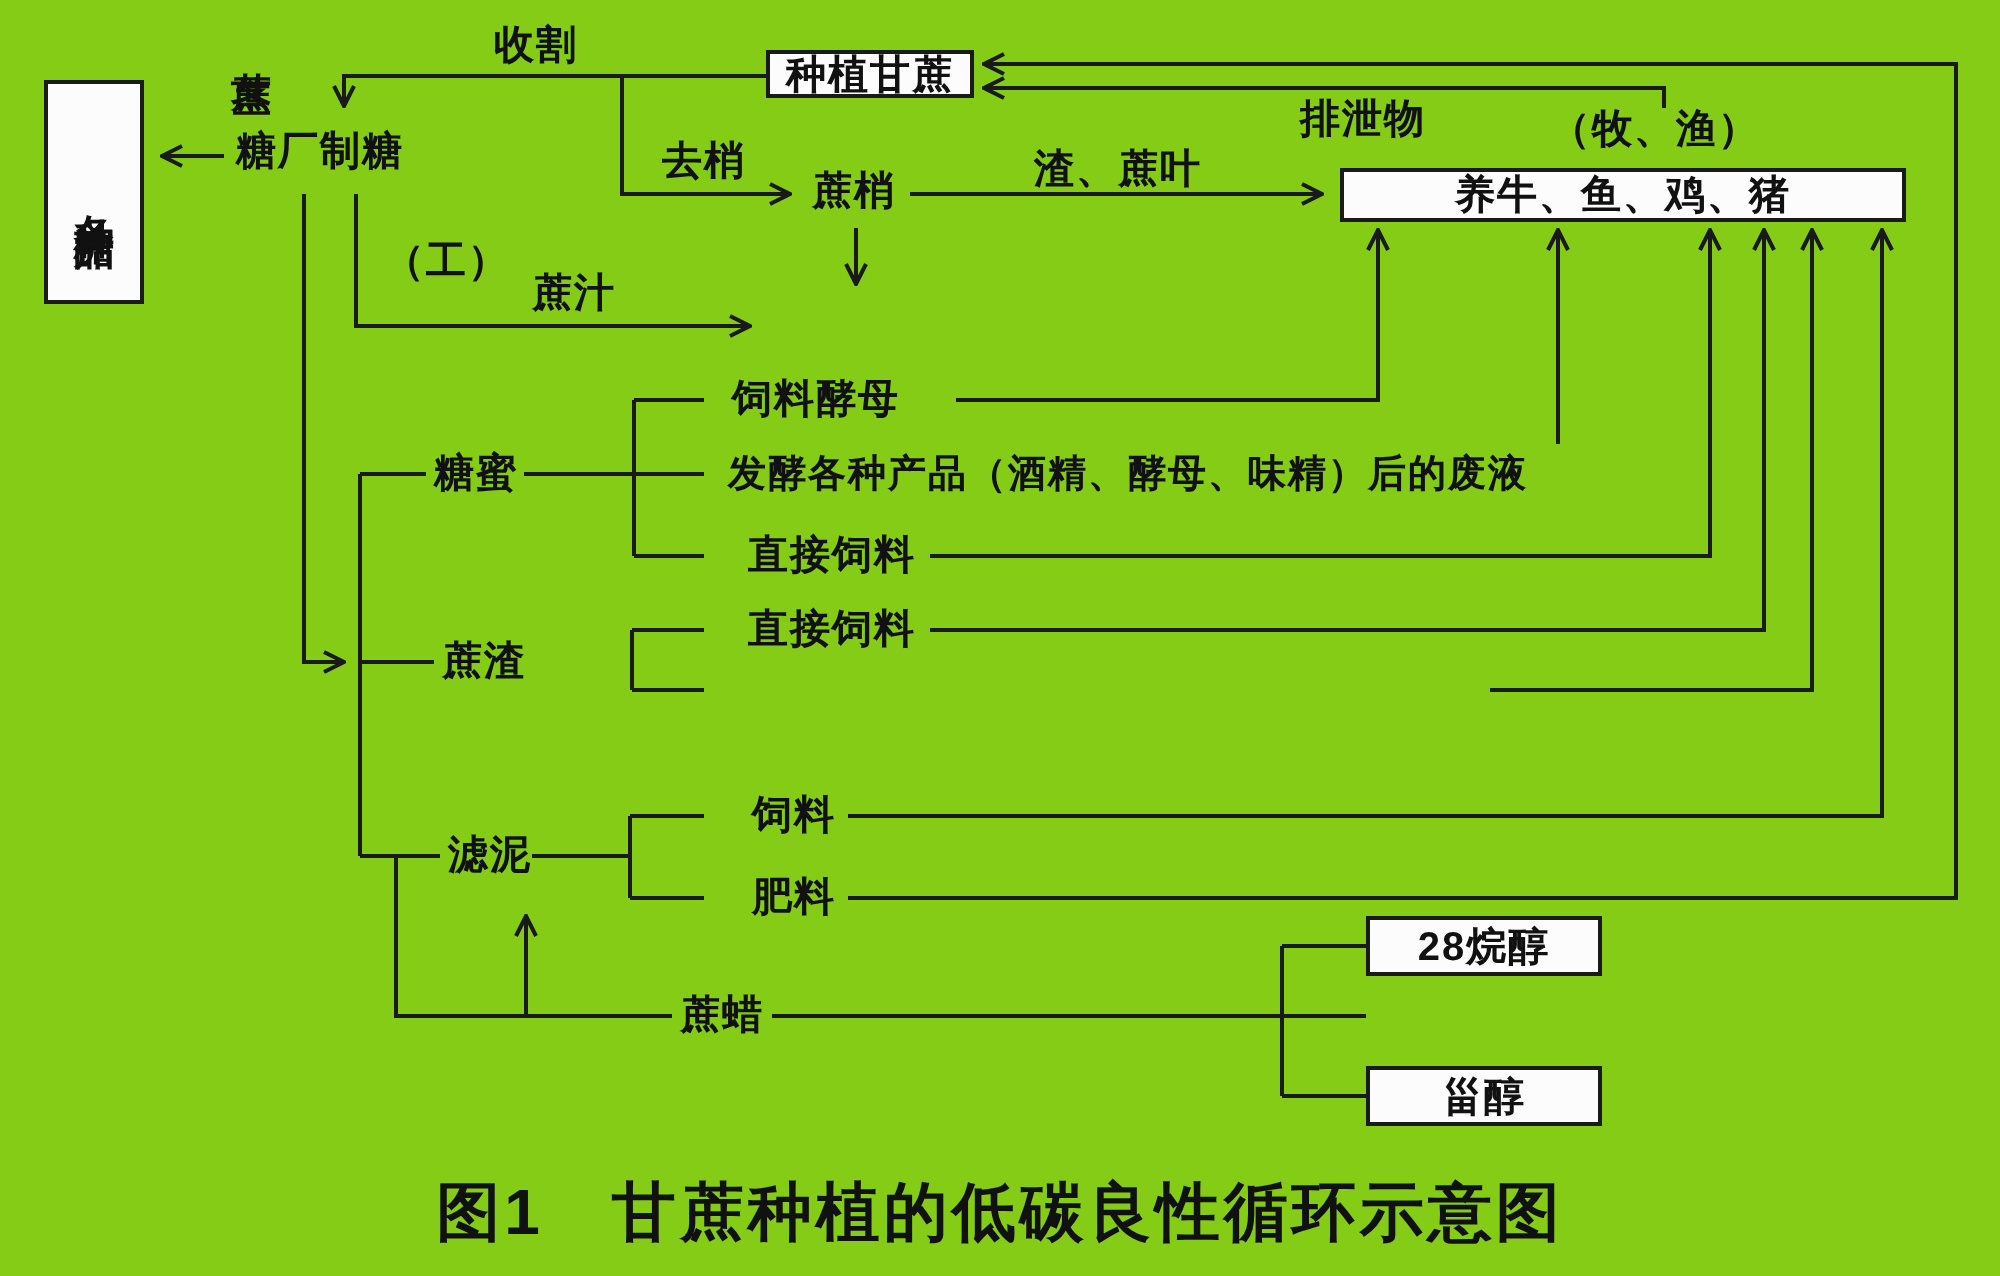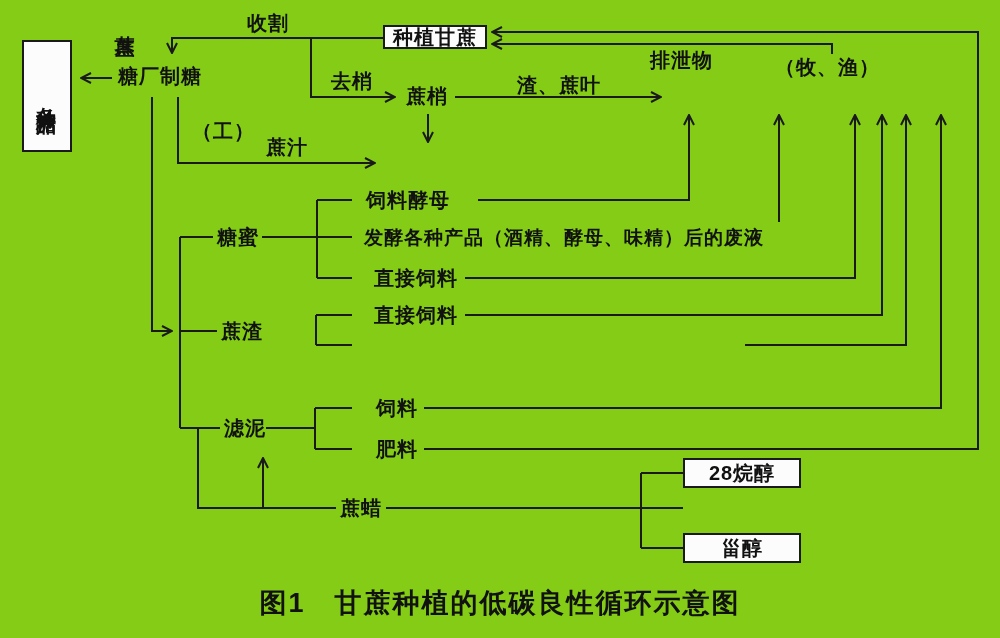--- a/index.html
+++ b/index.html
@@ -54,21 +54,21 @@
   .vert{
     writing-mode:vertical-rl;
     text-orientation:upright;
     letter-spacing:2px;
   }
   .caption{
     position:absolute;
     left:0; right:0;
     top:585px;
     text-align:center;
-    font-size:27px;
+    font-size:32px;
     font-weight:bold;
     letter-spacing:2px;
     color:#111;
   }
 </style>
 </head>
 <body>
 
 <div class="stage">
 
@@ -135,31 +135,32 @@
       <path d="M386 508 H641"></path>
       <path d="M641 473 V548"></path>
       <path d="M641 473 H683"></path>
       <path d="M641 508 H683"></path>
       <path d="M641 548 H683"></path>
     </g>
   </svg>
 
   <div class="box vert" style="left:22px; top:40px; width:50px; height:112px;">各种糖产品</div>
   <div class="box" style="left:383px; top:25px; width:104px; height:24px;">种植甘蔗</div>
+  <div class="box" style="left:670px; top:84px; width:283px; height:27px;">养牛、鱼、鸡、猪</div>
   <div class="box" style="left:683px; top:458px; width:118px; height:30px;">28烷醇</div>
   <div class="box" style="left:683px; top:533px; width:118px; height:30px;">甾醇</div>
 
   <div class="lbl vert" style="left:114px; top:20px; height:54px;">蔗茎</div>
   <div class="lbl" style="left:247px; top:12px;">收割</div>
   <div class="lbl" style="left:118px; top:65px;">糖厂制糖</div>
   <div class="lbl" style="left:331px; top:70px;">去梢</div>
   <div class="lbl" style="left:406px; top:85px;">蔗梢</div>
   <div class="lbl" style="left:517px; top:74px;">渣、蔗叶</div>
   <div class="lbl" style="left:650px; top:49px;">排泄物</div>
-  <div class="lbl" style="left:775px; top:56px;">（牧、渔）</div>
+  <div class="lbl" style="left:775px; top:56px;font-family:Liberation Mono, monospace;">（牧、渔）</div>
   <div class="lbl" style="left:192px; top:120px;">（工）</div>
   <div class="lbl" style="left:266px; top:136px;">蔗汁</div>
   <div class="lbl" style="left:366px; top:189px;">饲料酵母</div>
   <div class="lbl" style="left:217px; top:226px;">糖蜜</div>
   <div class="lbl small" style="left:364px; top:227px;">发酵各种产品（酒精、酵母、味精）后的废液</div>
   <div class="lbl" style="left:374px; top:267px;">直接饲料</div>
   <div class="lbl" style="left:221px; top:320px;">蔗渣</div>
   <div class="lbl" style="left:374px; top:304px;">直接饲料</div>
   <div class="lbl" style="left:224px; top:417px;">滤泥</div>
   <div class="lbl" style="left:376px; top:397px;">饲料</div>

